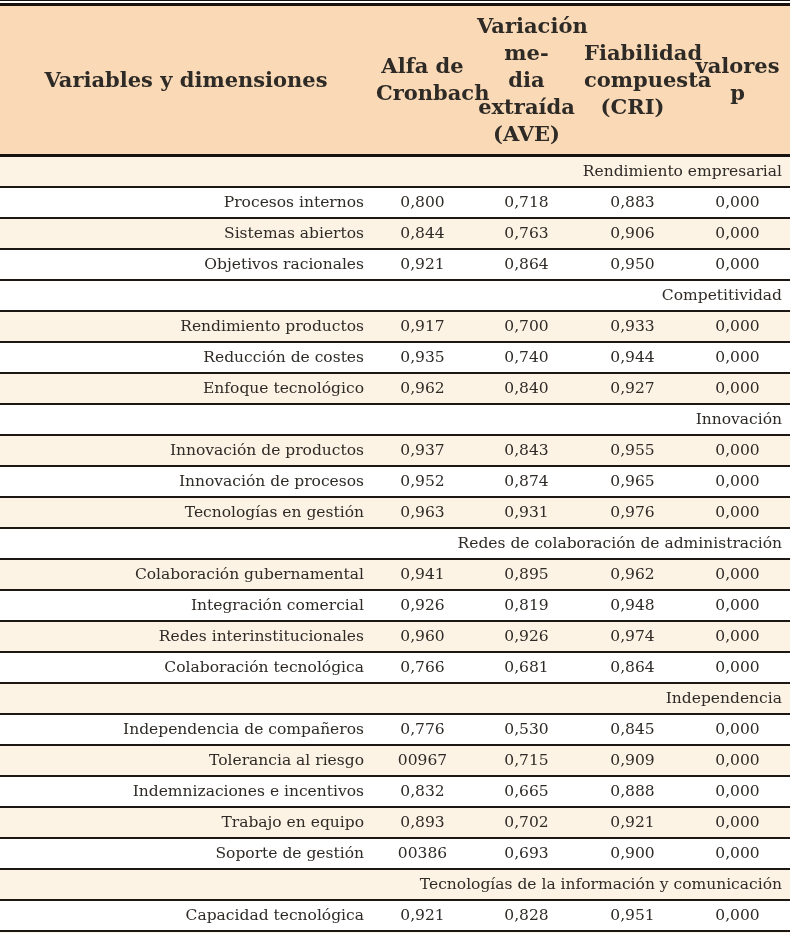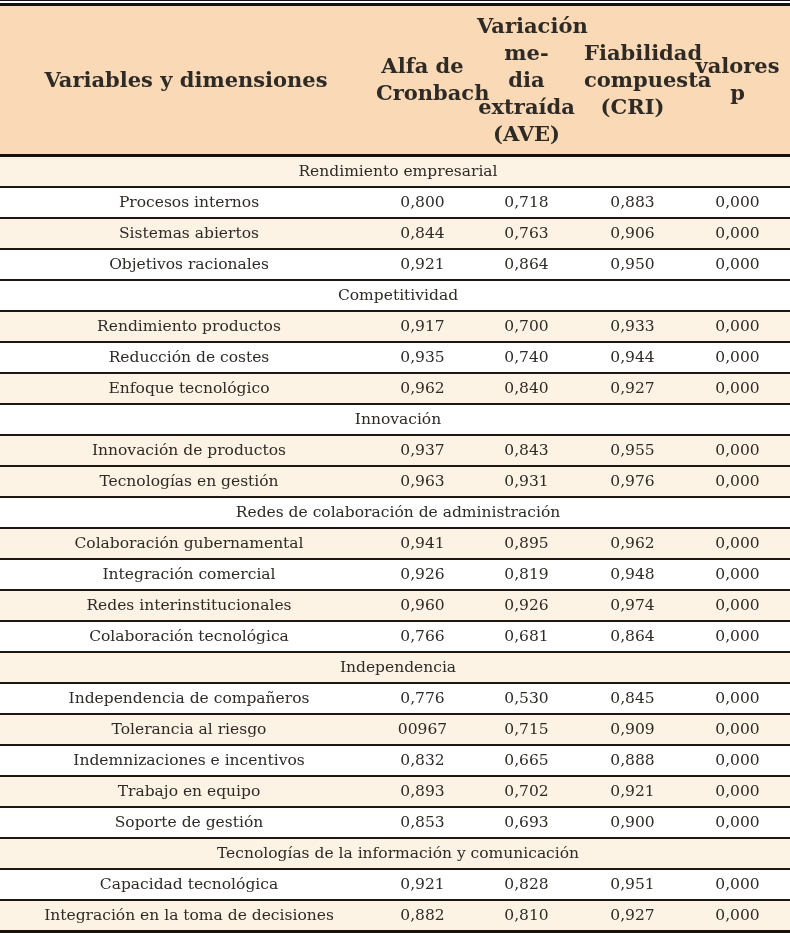--- a/index.html
+++ b/index.html
@@ -50,21 +50,21 @@
     height: 31px;
     box-sizing: border-box;
   }
   tbody tr:first-child td {
     border-top-width: 3px;
   }
   tbody tr.alt {
     background: #fdf3e5;
   }
   td.row-label, td.section-label {
-    text-align: center;
+    text-align: right;
     padding-left: 14px;
     padding-right: 8px;
   }
   td.cell-value {
     text-align: center;
   }
 </style>
 </head>
 <body>
 
@@ -144,20 +144,27 @@
           <tr>
             <td colspan="5" class="section-label">Innovación</td>
           </tr>
           <tr class="alt">
             <td class="row-label">Innovación de productos</td>
             <td class="cell-value">0,937</td>
             <td class="cell-value">0,843</td>
             <td class="cell-value">0,955</td>
             <td class="cell-value">0,000</td>
           </tr>
+          <tr>
+            <td class="row-label">Innovación de procesos</td>
+            <td class="cell-value">0,952</td>
+            <td class="cell-value">0,874</td>
+            <td class="cell-value">0,965</td>
+            <td class="cell-value">0,000</td>
+          </tr>
           <tr class="alt">
             <td class="row-label">Tecnologías en gestión</td>
             <td class="cell-value">0,963</td>
             <td class="cell-value">0,931</td>
             <td class="cell-value">0,976</td>
             <td class="cell-value">0,000</td>
           </tr>
           <tr>
             <td colspan="5" class="section-label">Redes de colaboración de administración</td>
           </tr>
@@ -215,21 +222,21 @@
           </tr>
           <tr class="alt">
             <td class="row-label">Trabajo en equipo</td>
             <td class="cell-value">0,893</td>
             <td class="cell-value">0,702</td>
             <td class="cell-value">0,921</td>
             <td class="cell-value">0,000</td>
           </tr>
           <tr>
             <td class="row-label">Soporte de gestión</td>
-            <td class="cell-value">0,853</td>
+            <td class="cell-value">00386</td>
             <td class="cell-value">0,693</td>
             <td class="cell-value">0,900</td>
             <td class="cell-value">0,000</td>
           </tr>
           <tr class="alt">
             <td colspan="5" class="section-label">Tecnologías de la información y comunicación</td>
           </tr>
           <tr>
             <td class="row-label">Capacidad tecnológica</td>
             <td class="cell-value">0,921</td>

